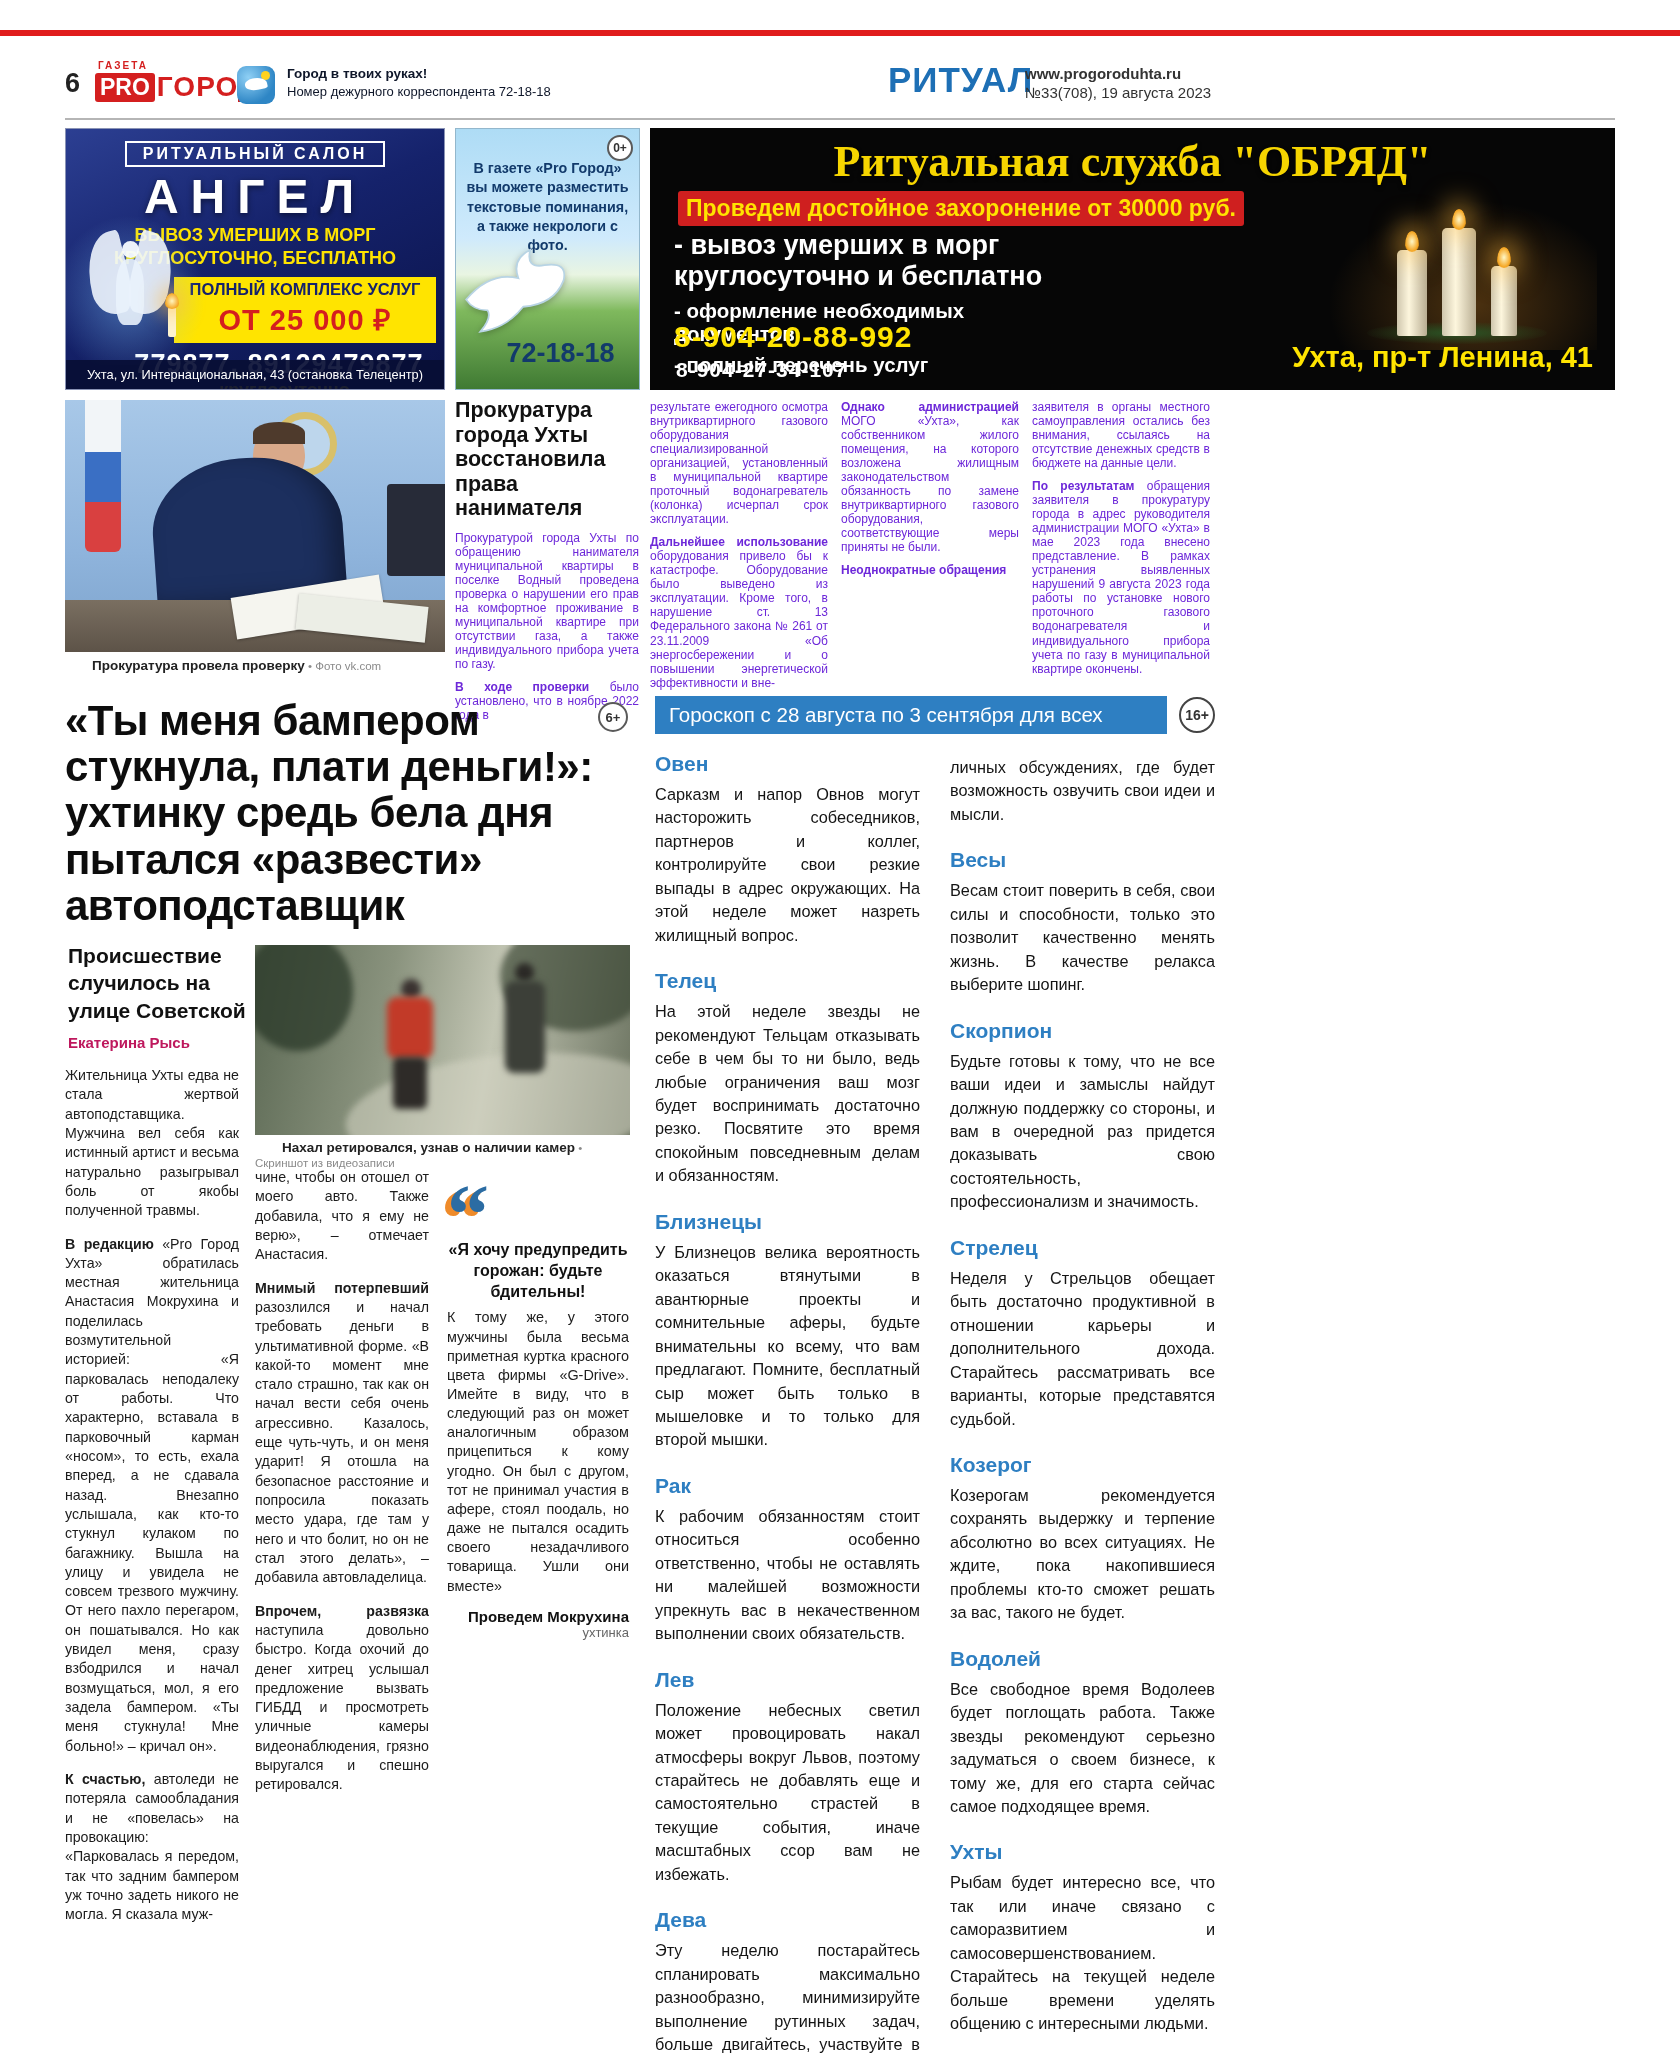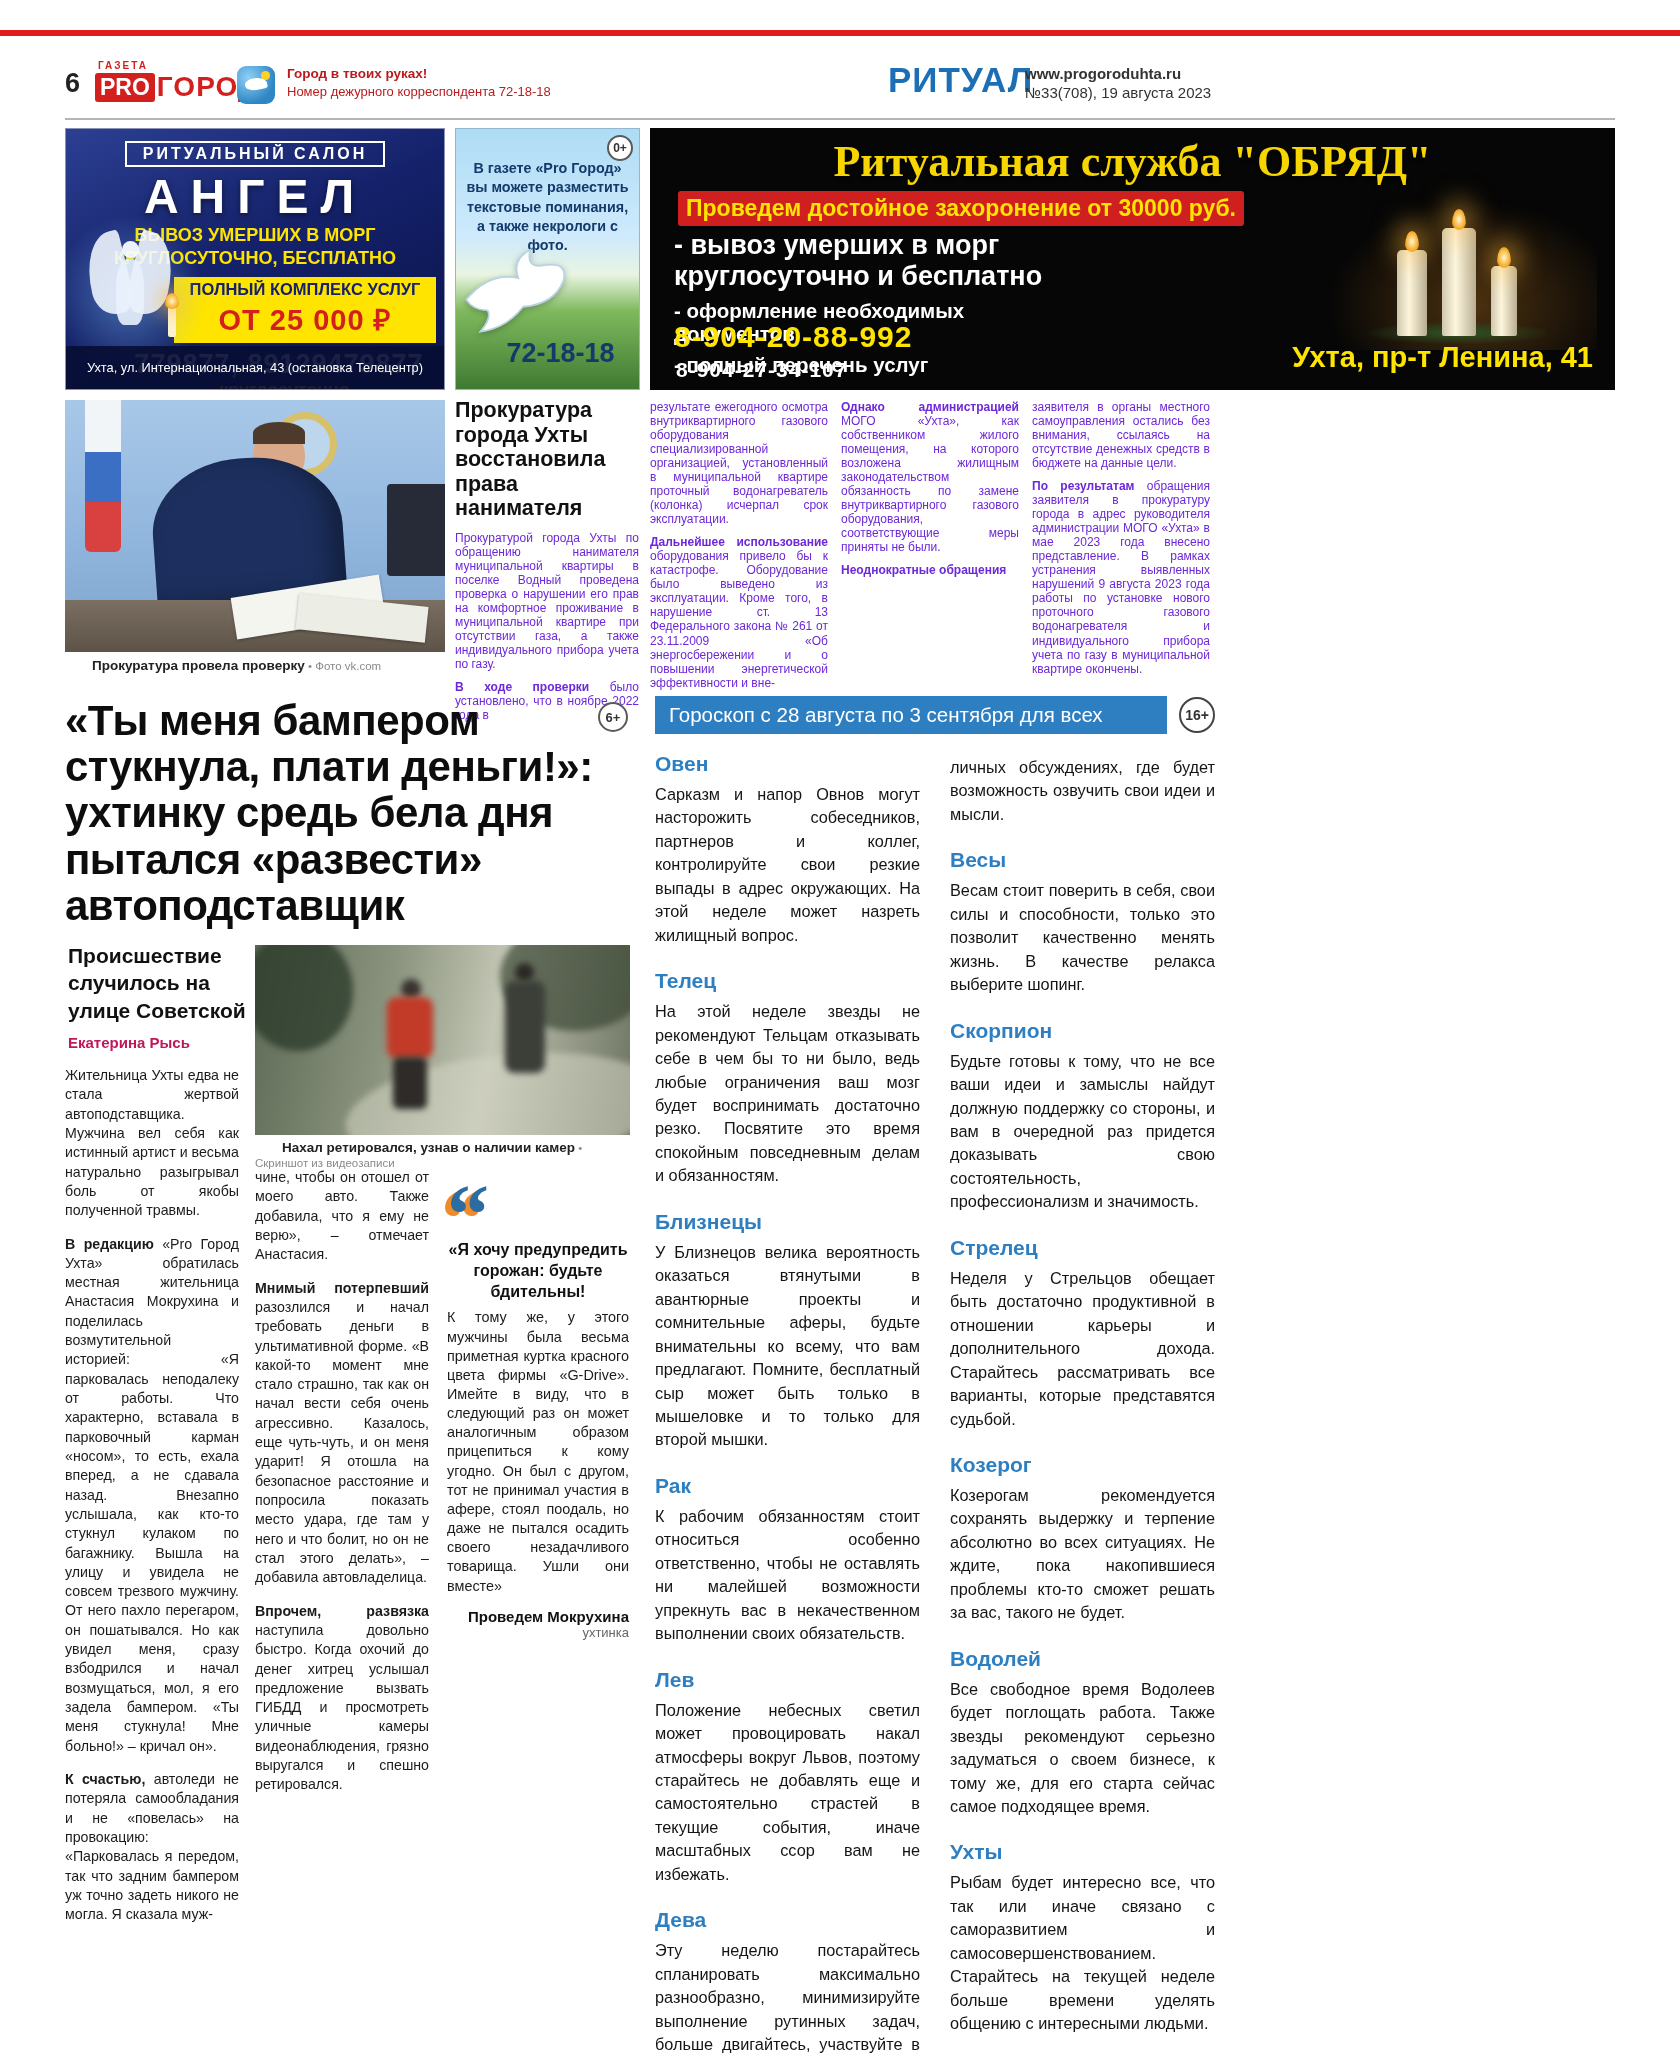--- a/index.html
+++ b/index.html
@@ -17,21 +17,21 @@
   .logo { position:absolute; left:30px; top:2px; }
   .logo-gazeta { font-size:10px; font-weight:bold; color:#d41f1f; letter-spacing:2px; margin-left:3px; text-transform:uppercase; }
   .logo-row { display:flex; align-items:center; }
   .logo-pro { background:#d41f1f; color:#fff; font-size:23px; font-weight:bold; padding:1px 5px; border-radius:3px; }
   .logo-gorod { color:#d41f1f; font-size:28px; font-weight:bold; letter-spacing:1px; margin-left:2px; }
   .logo-emblem { position:absolute; left:172px; top:8px; width:38px; height:38px; border-radius:9px;
     background:radial-gradient(circle at 30% 30%, #8fd0f5, #2e86c5 70%); }
   .logo-emblem::after { content:""; position:absolute; left:8px; top:12px; width:22px; height:12px;
     background:#fff; border-radius:60% 90% 20% 80%; transform:rotate(-12deg); }
   .logo-emblem::before { content:""; position:absolute; right:5px; top:5px; width:9px; height:9px; border-radius:50%; background:#ffd21f; }
-  .taglines { position:absolute; left:222px; top:8px; color:#b91c1c; }
+  .taglines { position:absolute; left:222px; top:8px; color:#0f172a; }
   .tag1 { font-size:13.5px; font-weight:bold; margin-bottom:3px; }
   .tag2 { font-size:13px; }
   .section-title { position:absolute; left:823px; top:2px; font-size:35px; font-weight:bold; color:#1d6fb5; letter-spacing:1px; }
   .issue-info { position:absolute; left:960px; top:7px; color:#333; }
   .issue-info .site { font-size:15px; font-weight:bold; margin-bottom:2px; }
   .issue-info .issue { font-size:15px; }
   .masthead-rule { left:65px; top:118px; width:1550px; height:2px; background:#b5b5b5; }
 
   
   .ad-angel { left:65px; top:128px; width:380px; height:262px; overflow:hidden;
@@ -40,21 +40,21 @@
   .angel-kicker { display:inline-block; border:2px solid #fff; color:#fff; font-size:16px; font-weight:bold;
     letter-spacing:3px; padding:2px 16px; }
   .angel-title { color:#fff; font-size:48px; font-weight:bold; letter-spacing:12px; margin-top:2px; text-shadow:0 2px 6px rgba(0,0,0,.5); }
   .angel-sub { color:#ffe400; font-size:18px; font-weight:bold; line-height:1.25; }
   .angel-box { margin:8px 0 6px 108px; width:262px; background:#ffe400; padding:3px 4px 5px; }
   .angel-box-l1 { color:#15226b; font-size:16.5px; font-weight:bold; }
   .angel-box-l2 { color:#d41f1f; font-size:29px; font-weight:bold; letter-spacing:1px; }
   .angel-phones { color:#fff; font-size:27px; font-weight:bold; padding-left:48px; letter-spacing:1px; }
   .angel-note { color:#ffe400; font-size:18px; font-weight:bold; padding-left:48px; }
   .angel-addr { position:absolute; left:0; bottom:0; width:100%; background:rgba(8,14,52,.92); color:#fff;
-    font-size:12.8px; padding:14px 2px; }
+    font-size:12.8px; padding:7px 2px; }
   .angel-fig { position:absolute; left:0; top:86px; width:140px; height:150px; pointer-events:none;
     background:radial-gradient(ellipse at 45% 55%, rgba(130,200,255,.45), rgba(130,200,255,0) 70%); }
   .angel-wing { position:absolute; width:40px; height:82px; background:rgba(242,248,255,.88); }
   .aw1 { left:22px; top:18px; border-radius:100% 10% 40% 70%/90% 10% 60% 40%; transform:rotate(-14deg); }
   .aw2 { left:66px; top:18px; border-radius:10% 100% 70% 40%/10% 90% 40% 60%; transform:rotate(14deg); }
   .angel-head { position:absolute; left:56px; top:26px; width:17px; height:17px; border-radius:50%; background:rgba(248,252,255,.95); }
   .angel-body { position:absolute; left:50px; top:44px; width:28px; height:66px; border-radius:42% 42% 30% 30%; background:rgba(233,242,252,.9); }
   .angel-candle { position:absolute; left:102px; top:92px; width:8px; height:30px; background:#fdf3d0; border-radius:2px; }
   .angel-candle::before { content:""; position:absolute; left:-3px; top:-14px; width:14px; height:16px; border-radius:50% 50% 50% 50%/65% 65% 35% 35%;
     background:radial-gradient(#fff6c0, #f5a623 70%); box-shadow:0 0 18px 7px rgba(255,190,70,.55); }

